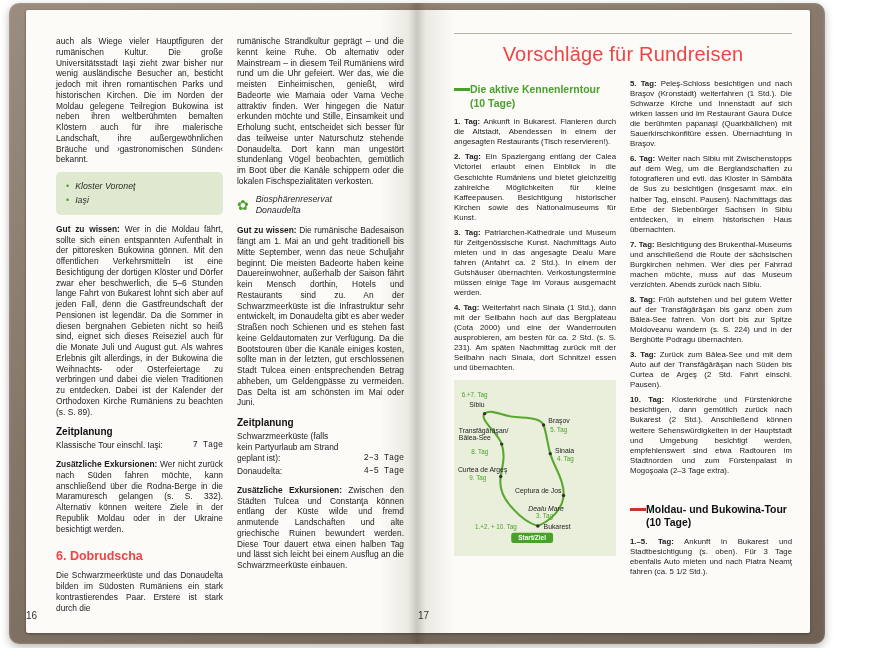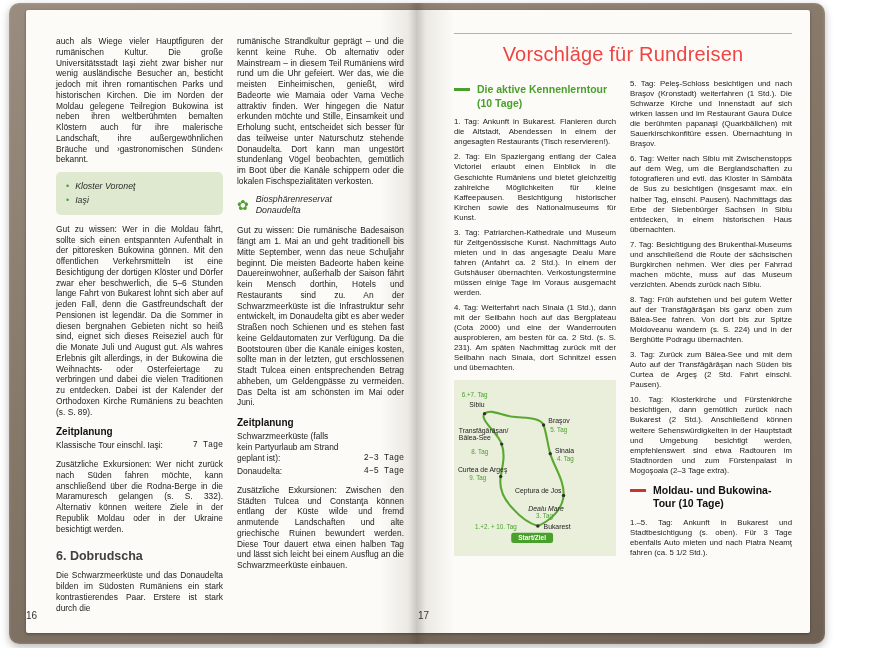--- a/index.html
+++ b/index.html
@@ -30,47 +30,47 @@
       rgba(58,46,34,0.26) 50%,
       rgba(92,75,58,0.10) 62%, rgba(92,75,58,0) 100%);
   }
   .cols { display:flex; gap:14px; }
   .col { flex:1; min-width:0; }
 
   .body-text {
     font-size:8.4px; line-height:1.28; text-align:justify;
     color:#1c1c1c; margin:0 0 7px 0;
   }
-  .bold-label { font-weight:normal; }
+  .bold-label { font-weight:bold; }
 
   .sight-box {
     background:#dfe9cf; border-radius:5px;
     padding:7px 10px; margin:3px 0 9px 0;
   }
   .sight-item { display:flex; gap:6px; align-items:baseline;
     font-size:8.8px; font-style:italic; color:#2b2b2b; line-height:1.6; }
   .sight-dot { color:#4ea12e; font-size:9px; font-style:normal; }
 
   .h-zeit { font-size:10px; font-weight:bold; color:#111; margin:9px 0 3px 0; }
   .zeit-row { display:flex; justify-content:space-between; align-items:flex-end;
     gap:20px; font-size:8.4px; color:#1c1c1c; margin-bottom:2px; line-height:1.3; }
   .zeit-value { white-space:nowrap;font-family:Liberation Mono, monospace; }
 
-  .h-section { font-size:12.5px; font-weight:bold; color:#404040; margin:15px 0 7px 0; }
+  .h-section { font-size:12.5px; font-weight:bold; color:#ef4444; margin:15px 0 7px 0; }
 
   .reserve { display:flex; gap:7px; align-items:center; margin:5px 0 9px 0; }
   .flower { color:#4ea12e; font-size:14px; line-height:1; }
   .reserve-text { font-size:8.8px; font-style:italic; color:#2b2b2b;
     line-height:1.3; max-width:96px; }
 
   .title-rule { border-top:1px solid #b5b1a5; margin:13px 0 9px 0; }
   .page-title { color:#ef4444; font-size:20px; font-weight:normal;
     text-align:center; margin:0 0 13px 0; letter-spacing:0.2px; }
 
-  .tour-header { display:flex; gap:7px; align-items:flex-start; margin:4px 0 7px 0; }
+  .tour-header { display:flex; align-items:flex-start; margin:4px 0 7px 0; }
   .tour-dash { width:16px; height:3px; margin-top:5px; flex:none; }
   .tour-dash.green { background:#49a12b; }
   .tour-dash.red   { background:#c4372f; }
   .tour-title { font-size:10.5px; font-weight:bold; line-height:1.3; }
   .tour-title.green { color:#49a12b; }
   .tour-title.dark  { color:#111; }
 
   .day-text { font-size:7.8px; line-height:1.29; text-align:justify;
     color:#1c1c1c; margin:0 0 5px 0; }
 
@@ -201,21 +201,21 @@
         </div>
 
         <div class="col">
           <p class="day-text"><span class="bold-label">5. Tag:</span> <span>Peleş-Schloss besichtigen und nach Braşov (Kronstadt) weiterfahren (1 Std.). Die Schwarze Kirche und Innenstadt auf sich wirken lassen und im Restaurant Gaura Dulce die berühmten papanaşi (Quarkbällchen) mit Sauerkirschkonfitüre essen. Übernachtung in Braşov.</span></p>
           <p class="day-text"><span class="bold-label">6. Tag:</span> <span>Weiter nach Sibiu mit Zwischenstopps auf dem Weg, um die Berglandschaften zu fotografieren und evtl. das Kloster in Sâmbăta de Sus zu besichtigen (insgesamt max. ein halber Tag, einschl. Pausen). Nachmittags das Erbe der Siebenbürger Sachsen in Sibiu entdecken, in einem historischen Haus übernachten.</span></p>
           <p class="day-text"><span class="bold-label">7. Tag:</span> <span>Besichtigung des Brukenthal-Museums und anschließend die Route der sächsischen Burgkirchen nehmen. Wer dies per Fahrrad machen möchte, muss auf das Museum verzichten. Abends zurück nach Sibiu.</span></p>
           <p class="day-text"><span class="bold-label">8. Tag:</span> <span>Früh aufstehen und bei gutem Wetter auf der Transfăgărăşan bis ganz oben zum Bâlea-See fahren. Von dort bis zur Spitze Moldoveanu wandern (s. S. 224) und in der Berghütte Podragu übernachten.</span></p>
           <p class="day-text"><span class="bold-label">3. Tag:</span> <span>Zurück zum Bâlea-See und mit dem Auto auf der Transfăgărăşan nach Süden bis Curtea de Argeş (2 Std. Fahrt einschl. Pausen).</span></p>
           <p class="day-text"><span class="bold-label">10. Tag:</span> <span>Klosterkirche und Fürstenkirche besichtigen, dann gemütlich zurück nach Bukarest (2 Std.). Anschließend können weitere Sehenswürdigkeiten in der Hauptstadt und Umgebung besichtigt werden, empfehlenswert sind etwa Radtouren im Stadtnorden und zum Fürstenpalast in Mogoşoaia (2–3 Tage extra).</span></p>
 
-          <div class="tour-header" style="margin-top:8px">
+          <div class="tour-header" style="margin-top:27px">
             <span class="tour-dash red"></span>
             <span class="tour-title dark">Moldau- und Bukowina-Tour (10 Tage)</span>
           </div>
 
           <p class="day-text"><span class="bold-label">1.–5. Tag:</span> <span>Ankunft in Bukarest und Stadtbesichtigung (s. oben). Für 3 Tage ebenfalls Auto mieten und nach Piatra Neamţ fahren (ca. 5 1/2 Std.).</span></p>
         </div>
 
       </div>
       <div class="page-number">17</div>
     </div>

